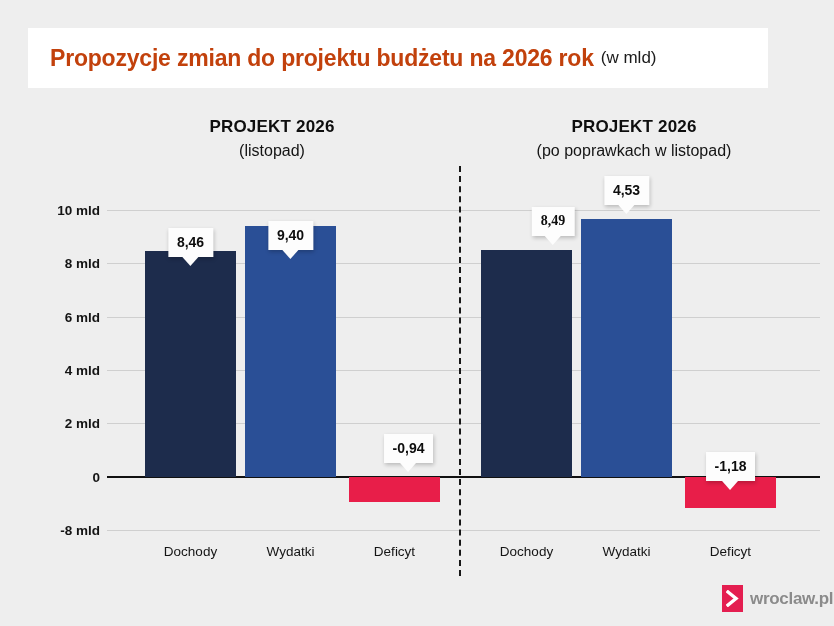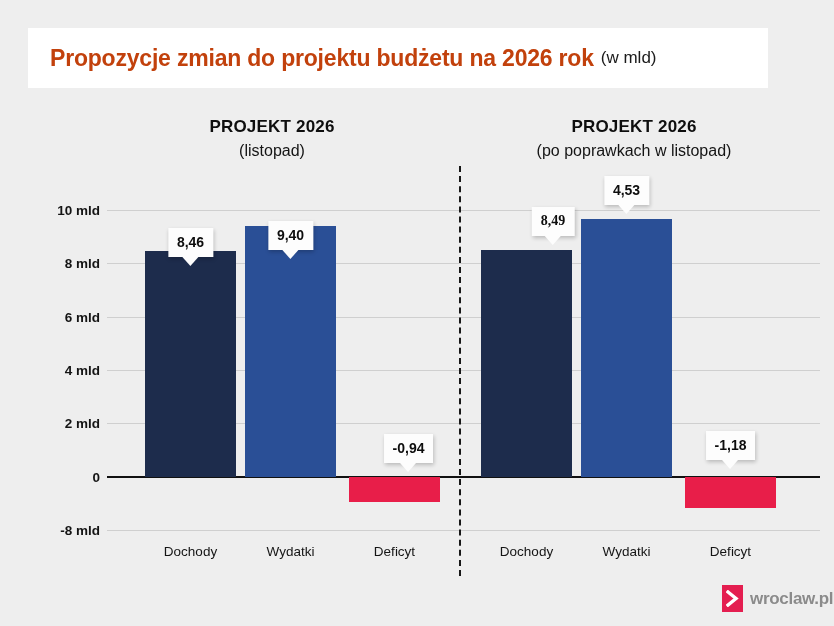--- a/index.html
+++ b/index.html
@@ -234,21 +234,21 @@
     <div class="callout" style="left: 190.5px; top: 208.067px; margin-top: 20px;">8,46</div>
     <div class="catlabel" style="left: 190.5px; top: 544px;">Dochody</div>
     <div class="callout" style="left: 290.5px; top: 180px; margin-top: 41px;">9,40</div>
     <div class="catlabel" style="left: 290.5px; top: 544px;">Wydatki</div>
     <div class="callout" style="left: 394.5px; top: 433.667px; margin-left: 14px;">-0,94</div>
     <div class="catlabel" style="left: 394.5px; top: 544px;">Deficyt</div>
     <div class="callout" style="left: 553px; top: 207.267px; font-family: Liberation Serif, serif;">8,49</div>
     <div class="catlabel" style="left: 526.5px; top: 544px;">Dochody</div>
     <div class="callout" style="left: 626.5px; top: 175.8px;">4,53</div>
     <div class="catlabel" style="left: 626.5px; top: 544px;">Wydatki</div>
-    <div class="callout" style="left: 730.5px; top: 431px;">-1,18</div>
+    <div class="callout" style="left: 730.5px; top: 452px;">-1,18</div>
     <div class="catlabel" style="left: 730.5px; top: 544px;">Deficyt</div>
   </div>
 
 <div class="divider"></div>
 
 <div class="logo">
   <span class="logo-mark">
     <svg width="13" height="17" viewBox="0 0 13 17" aria-hidden="true">
       <polyline points="2,2 10,8.5 2,15" fill="none" stroke="#ffffff" stroke-width="3.4" stroke-linecap="square" stroke-linejoin="miter"></polyline>
     </svg>

